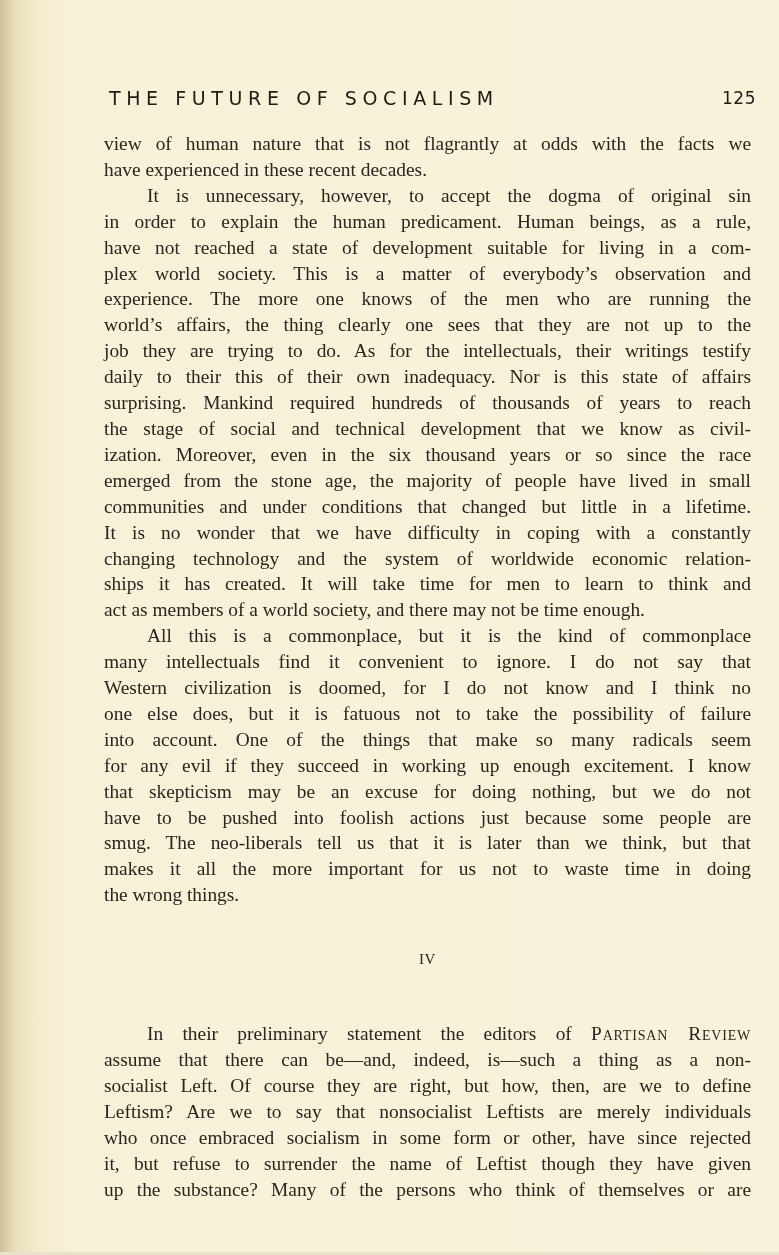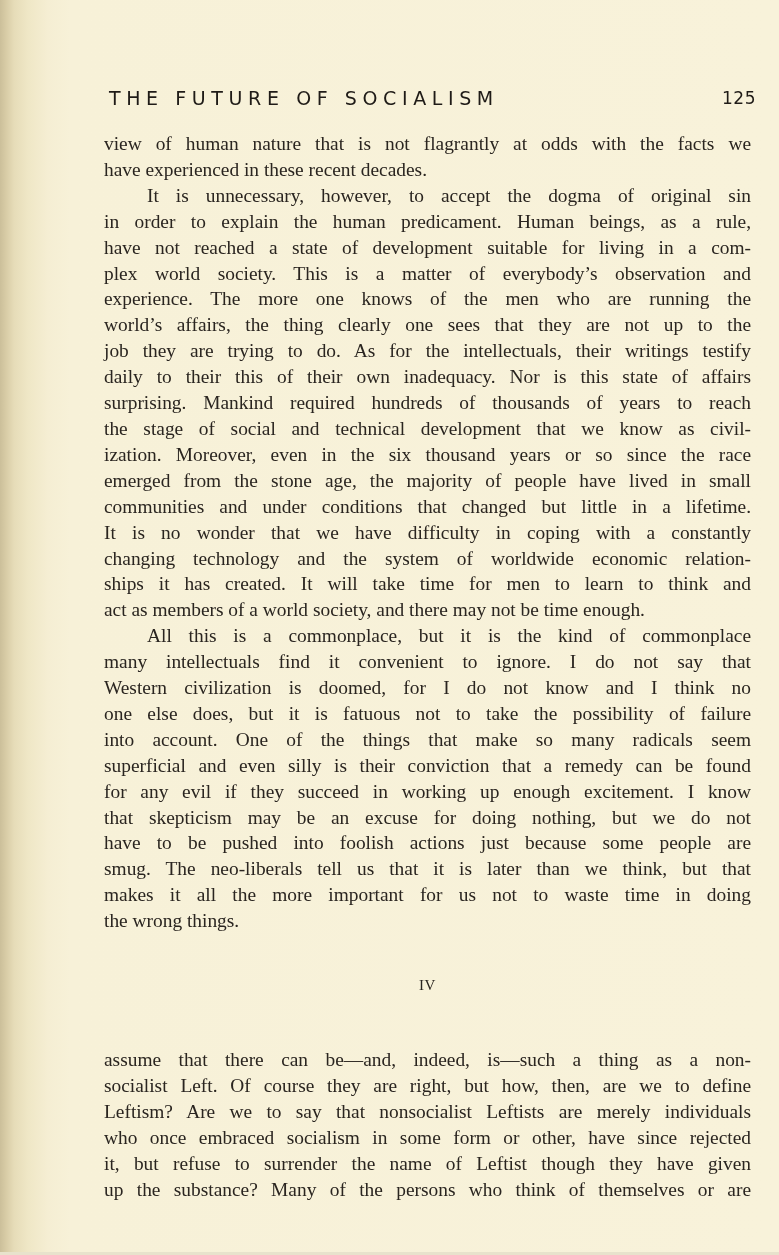--- a/index.html
+++ b/index.html
@@ -127,32 +127,32 @@
       <span class="line">ships it has created. It will take time for men to learn to think and</span>
       <span class="line last">act as members of a world society, and there may not be time enough.</span>
     </p>
 
     <p>
       <span class="line" style="padding-left:43px">All this is a commonplace, but it is the kind of commonplace</span>
       <span class="line">many intellectuals find it convenient to ignore. I do not say that</span>
       <span class="line">Western civilization is doomed, for I do not know and I think no</span>
       <span class="line">one else does, but it is fatuous not to take the possibility of failure</span>
       <span class="line">into account. One of the things that make so many radicals seem</span>
-      <span class="line">superficial and even silly is their conviction that a remedy can be found</span>
       <span class="line">for any evil if they succeed in working up enough excitement. I know</span>
       <span class="line">that skepticism may be an excuse for doing nothing, but we do not</span>
       <span class="line">have to be pushed into foolish actions just because some people are</span>
       <span class="line">smug. The neo-liberals tell us that it is later than we think, but that</span>
       <span class="line">makes it all the more important for us not to waste time in doing</span>
       <span class="line last">the wrong things.</span>
     </p>
 
     <div class="section-heading">IV</div>
 
     <p>
+      <span class="line" style="padding-left:43px"><span>In their preliminary statement the editors of </span><span class="smallcaps">Partisan Review</span></span>
       <span class="line">assume that there can be—and, indeed, is—such a thing as a non-</span>
       <span class="line">socialist Left. Of course they are right, but how, then, are we to define</span>
       <span class="line">Leftism? Are we to say that nonsocialist Leftists are merely individuals</span>
       <span class="line">who once embraced socialism in some form or other, have since rejected</span>
       <span class="line">it, but refuse to surrender the name of Leftist though they have given</span>
       <span class="line">up the substance? Many of the persons who think of themselves or are</span>
     </p>
 
   </div>
 </div>

